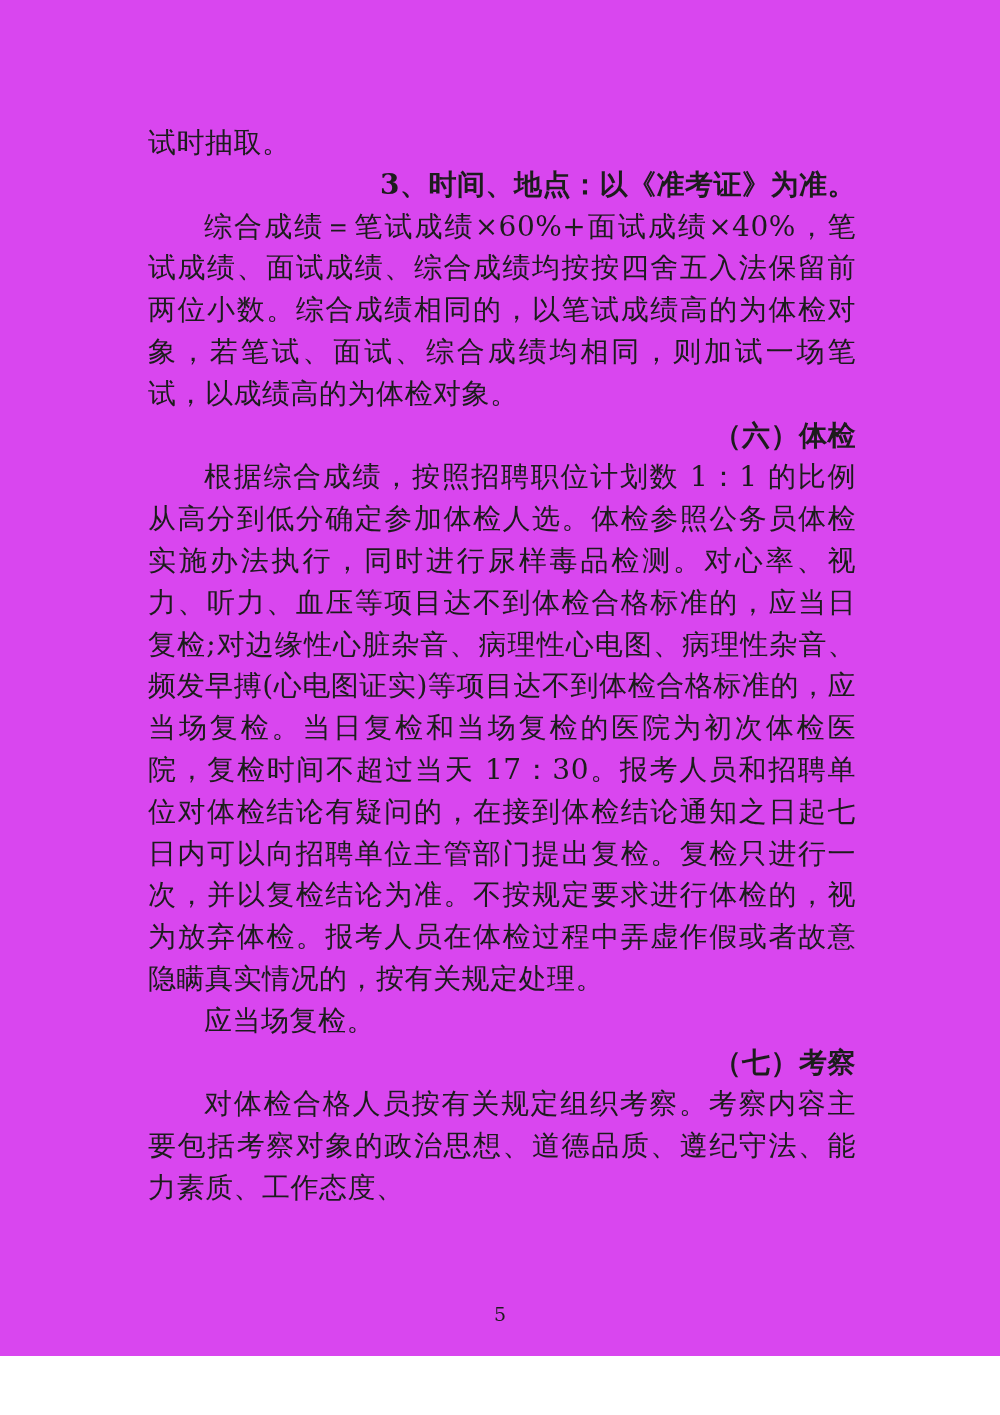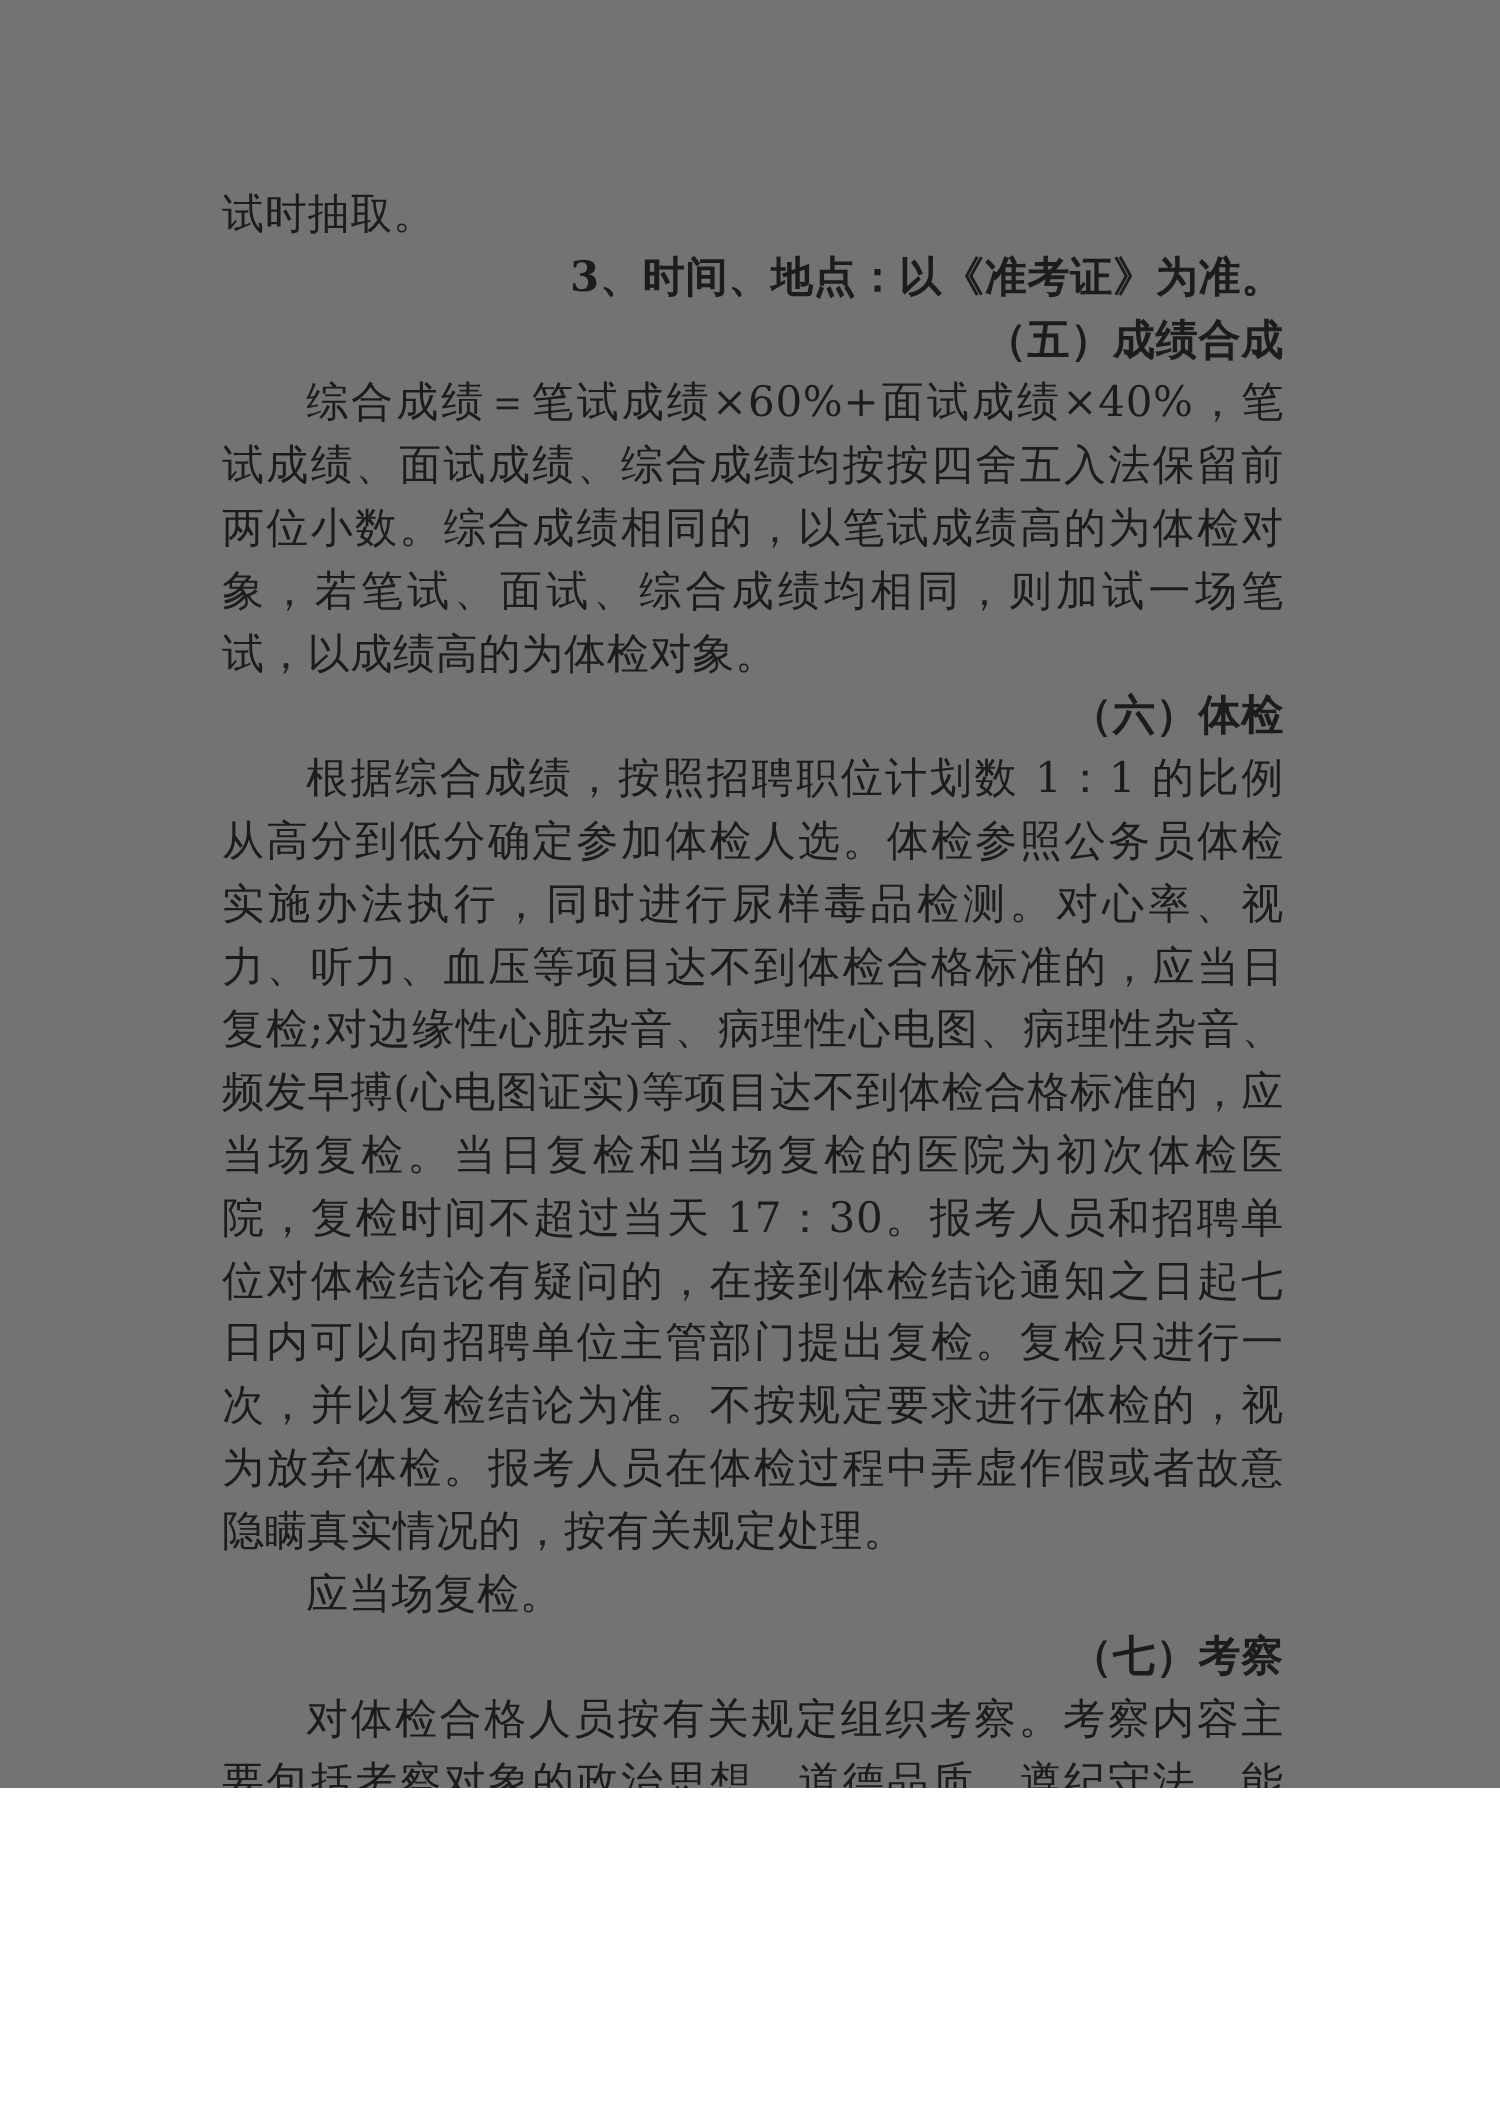--- a/index.html
+++ b/index.html
@@ -3,22 +3,22 @@
 <meta charset="utf-8">
 <style>
   html, body {
     margin: 0;
     padding: 0;
     background: #ffffff;
   }
   .page {
     position: relative;
     width: 1000px;
-    height: 1192px;
-    background: #737373;
+    height: 1356px;
+    background: #d946ef;
     overflow: hidden;
     font-family: "DejaVu Serif", "Liberation Serif", serif;
     color: #1c1c1c;
   }
   .doc-body {
     position: absolute;
     left: 148px;
     top: 122px;
     width: 708px;
     font-size: 28px;
@@ -49,21 +49,20 @@
   }
 </style>
 </head>
 <body>
 
 <div class="page">
   <div class="doc-body">
 
   <p class="body">试时抽取。</p>
       <p class="heading indent">3、时间、地点：以《准考证》为准。</p>
-      <p class="heading indent">（五）成绩合成</p>
       <p class="body indent">综合成绩＝笔试成绩×60%+面试成绩×40%，笔试成绩、面试成绩、综合成绩均按按四舍五入法保留前两位小数。综合成绩相同的，以笔试成绩高的为体检对象，若笔试、面试、综合成绩均相同，则加试一场笔试，以成绩高的为体检对象。</p>
       <p class="heading indent">（六）体检</p>
       <p class="body indent">根据综合成绩，按照招聘职位计划数 1：1 的比例从高分到低分确定参加体检人选。体检参照公务员体检实施办法执行，同时进行尿样毒品检测。对心率、视力、听力、血压等项目达不到体检合格标准的，应当日复检;对边缘性心脏杂音、病理性心电图、病理性杂音、频发早搏(心电图证实)等项目达不到体检合格标准的，应当场复检。当日复检和当场复检的医院为初次体检医院，复检时间不超过当天 17：30。报考人员和招聘单位对体检结论有疑问的，在接到体检结论通知之日起七日内可以向招聘单位主管部门提出复检。复检只进行一次，并以复检结论为准。不按规定要求进行体检的，视为放弃体检。报考人员在体检过程中弄虚作假或者故意隐瞒真实情况的，按有关规定处理。</p>
       <p class="body indent">应当场复检。</p>
       <p class="heading indent">（七）考察</p>
       <p class="body indent">对体检合格人员按有关规定组织考察。考察内容主要包括考察对象的政治思想、道德品质、遵纪守法、能力素质、工作态度、</p>
     </div>
   <div class="page-footer">
     <span>5</span>
   </div>

